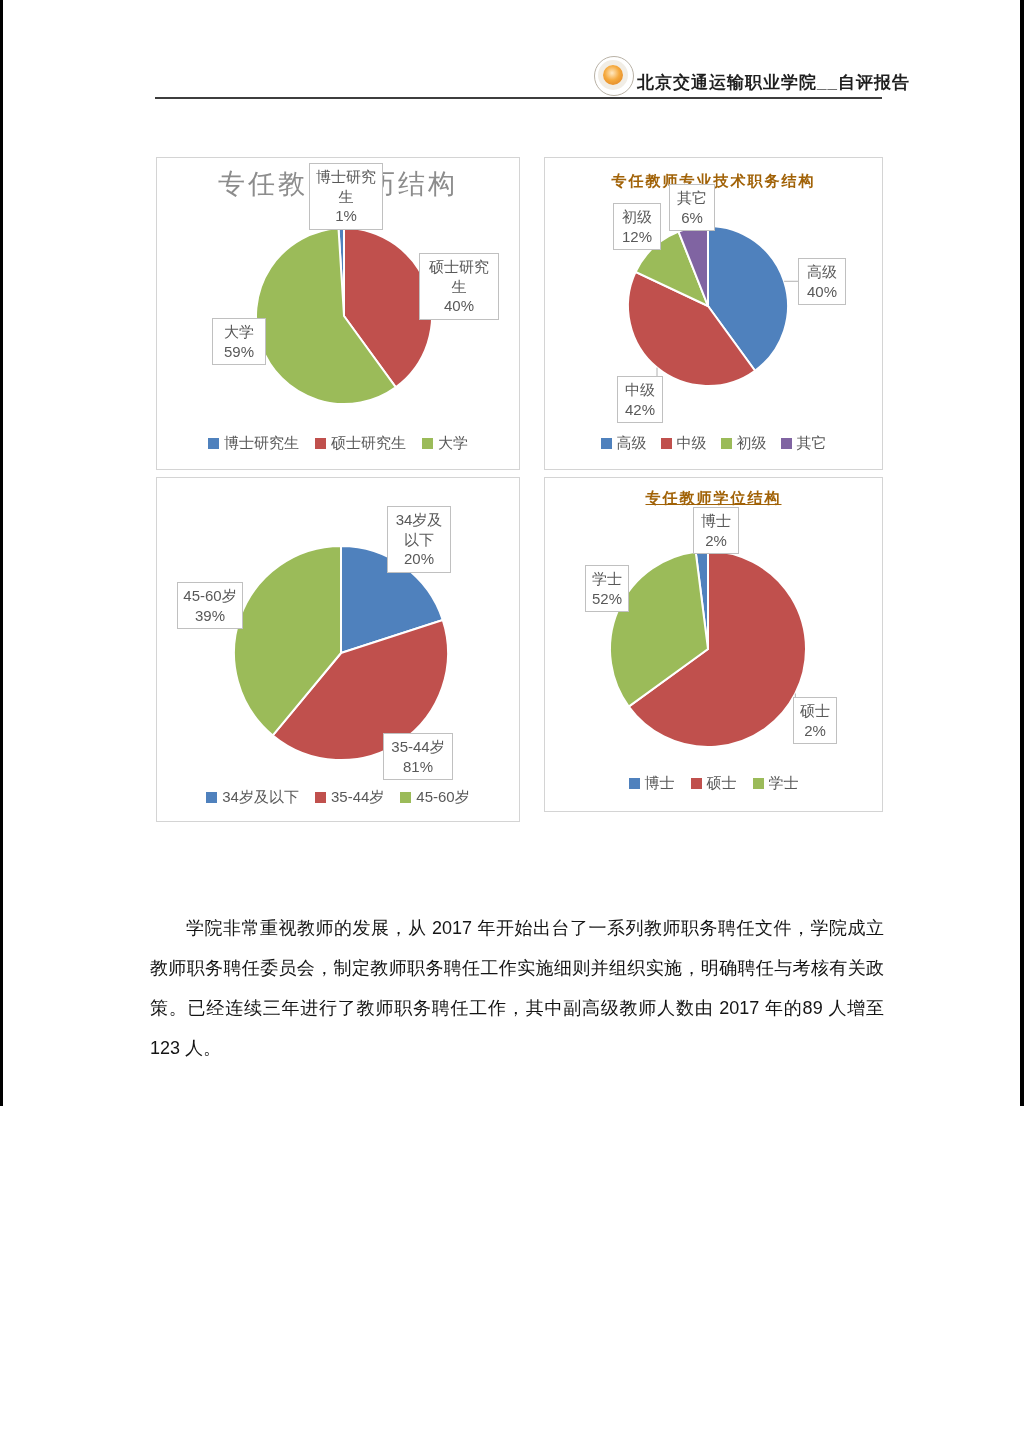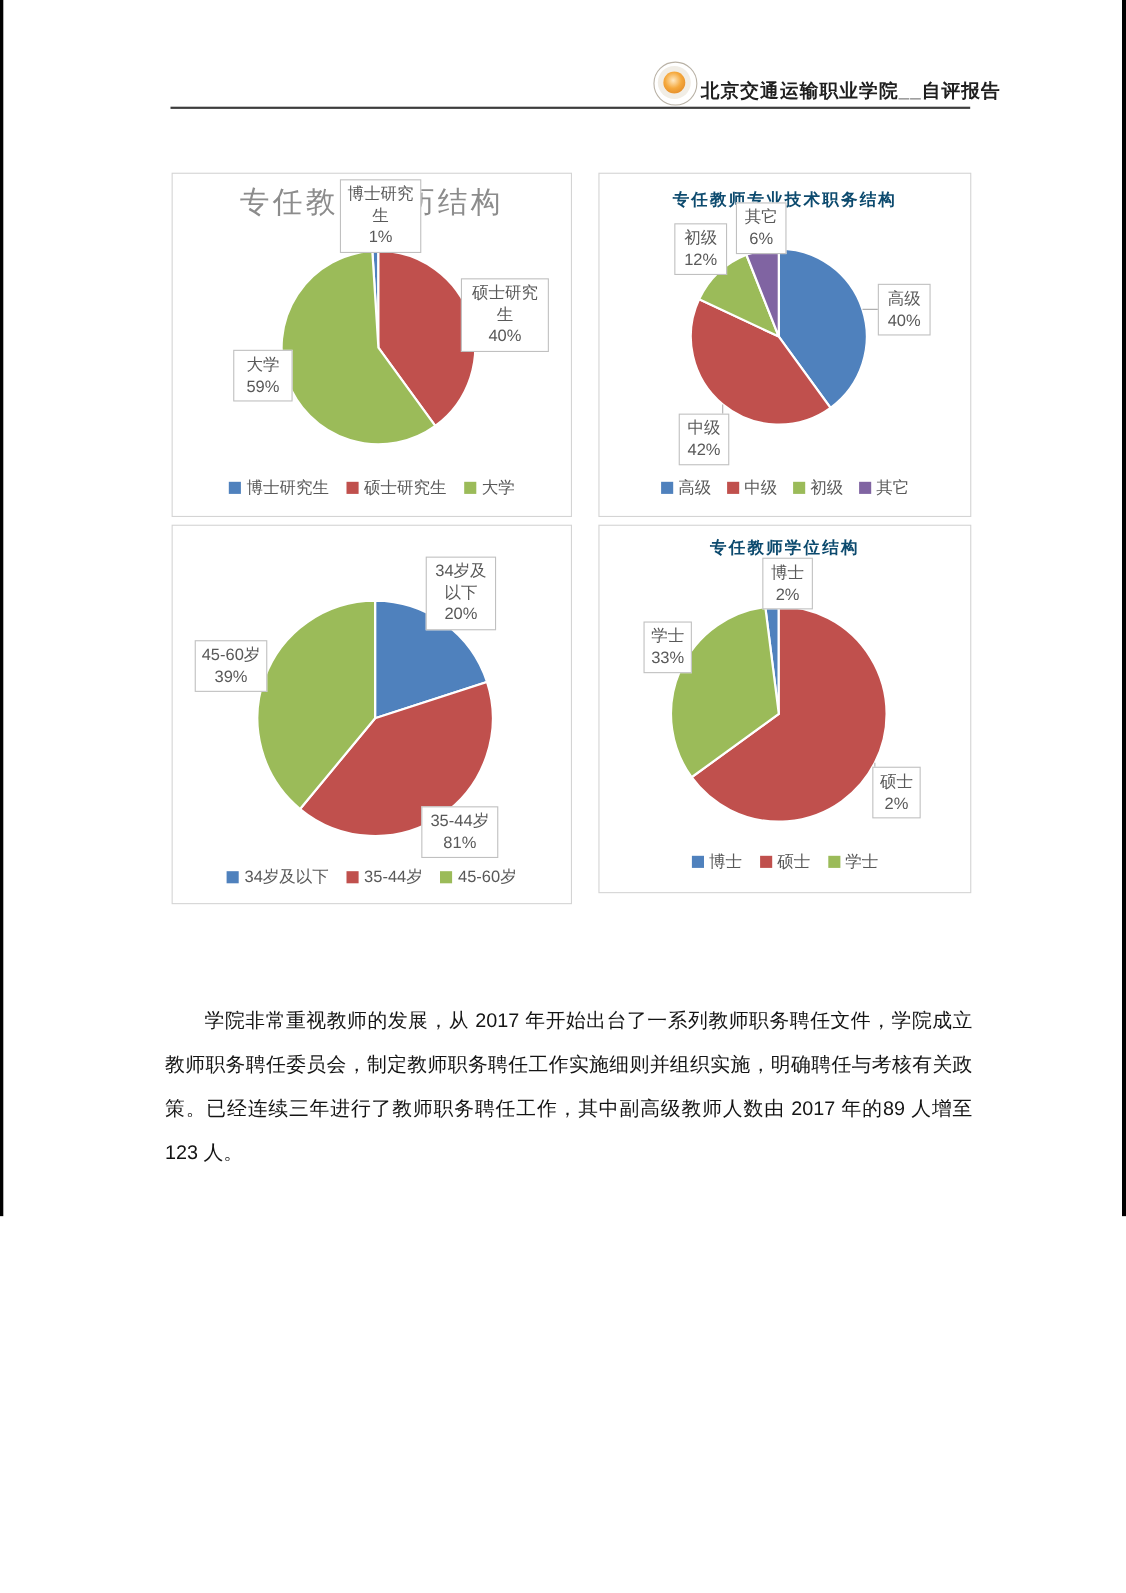--- a/index.html
+++ b/index.html
@@ -16,21 +16,21 @@
   .logo::after{content:"";position:absolute;left:8px;top:8px;width:20px;height:20px;border-radius:50%;
         background:radial-gradient(circle at 45% 40%, #ffe9c2 0%, #f5a93d 45%, #d97b1d 100%);
         box-shadow:0 0 0 5px rgba(240,235,226,.9);}
   .hdr-title{position:absolute;left:637px;top:71px;font-size:17px;font-weight:bold;color:#1f1f1f;letter-spacing:1px;}
   .rule{position:absolute;left:155px;top:97px;width:727px;height:2px;background:#3d3d3d;}
 
   
   .chart-card{position:absolute;background:#fff;border:1px solid #d4d4d4;box-sizing:border-box;}
   .chart-title{position:absolute;left:0;width:100%;text-align:center;z-index:1;}
   .t-big{top:8px;font-size:27px;color:#8c8c8c;letter-spacing:3px;}
-  .t-sm{font-size:15px;color:#0c4a6e;font-weight:600;letter-spacing:2px;}
+  .t-sm{font-size:15px;color:#a16207;font-weight:600;letter-spacing:2px;}
   .pie-svg{position:absolute;left:0;top:0;z-index:2;}
   .callout{position:absolute;background:#fff;border:1px solid #c0c0c0;color:#595959;
            font-size:15px;line-height:1.3;text-align:center;padding:3px 4px;z-index:3;box-sizing:border-box;}
   .cl-pct{display:block;}
   .legend{position:absolute;left:0;right:0;display:flex;justify-content:center;gap:16px;
           font-size:15px;color:#595959;align-items:center;z-index:3;}
   .legend-item{display:flex;align-items:center;gap:5px;}
   .sw{width:11px;height:11px;display:inline-block;flex:0 0 auto;}
 
   
@@ -159,34 +159,34 @@
           <span>35-44岁</span>
         </span>
       <span class="legend-item">
           <i class="sw" style="background: rgb(155, 187, 89);"></i>
           <span>45-60岁</span>
         </span>
     </div>
   </div>
 
   <div class="chart-card" style="left:544px;top:477px;width:339px;height:335px;">
-    <div class="chart-title t-sm" style="top:11px;">专任教师学位结构</div>
+    <div class="chart-title t-sm" style="top:11px;text-decoration:underline;">专任教师学位结构</div>
     <svg class="pie-svg" width="337" height="333" viewBox="0 0 337 333">
         <path d="M 163 171 L 150.71734311069818 73.77275927118117 A 98 98 0 0 1 163 73 Z" fill="#4F81BD" stroke="#fff" stroke-width="2"></path>
         <path d="M 163 171 L 163 73 A 98 98 0 1 1 83.71633455125516 228.60295472466237 Z" fill="#C0504D" stroke="#fff" stroke-width="2"></path>
         <path d="M 163 171 L 83.71633455125516 228.60295472466237 A 98 98 0 0 1 150.71734311069824 73.77275927118117 Z" fill="#9BBB59" stroke="#fff" stroke-width="2"></path>
         <line x1="250.31863937046006" y1="215.49106897447558" x2="250.31863937046006" y2="220" stroke="#b0b0b0" stroke-width="1"></line>
       </svg>
     <div class="callout" style="left:148px;top:29px;width:46px;">
       <span class="cl-name">博士</span>
       <span class="cl-pct">2%</span>
     </div>
     <div class="callout" style="left:40px;top:87px;width:44px;">
       <span class="cl-name">学士</span>
-      <span class="cl-pct">33%</span>
+      <span class="cl-pct">52%</span>
     </div>
     <div class="callout" style="left:248px;top:219px;width:44px;">
       <span class="cl-name">硕士</span>
       <span class="cl-pct">2%</span>
     </div>
     <div class="legend" style="bottom:18px;">
       <span class="legend-item">
           <i class="sw" style="background: rgb(79, 129, 189);"></i>
           <span>博士</span>
         </span>

